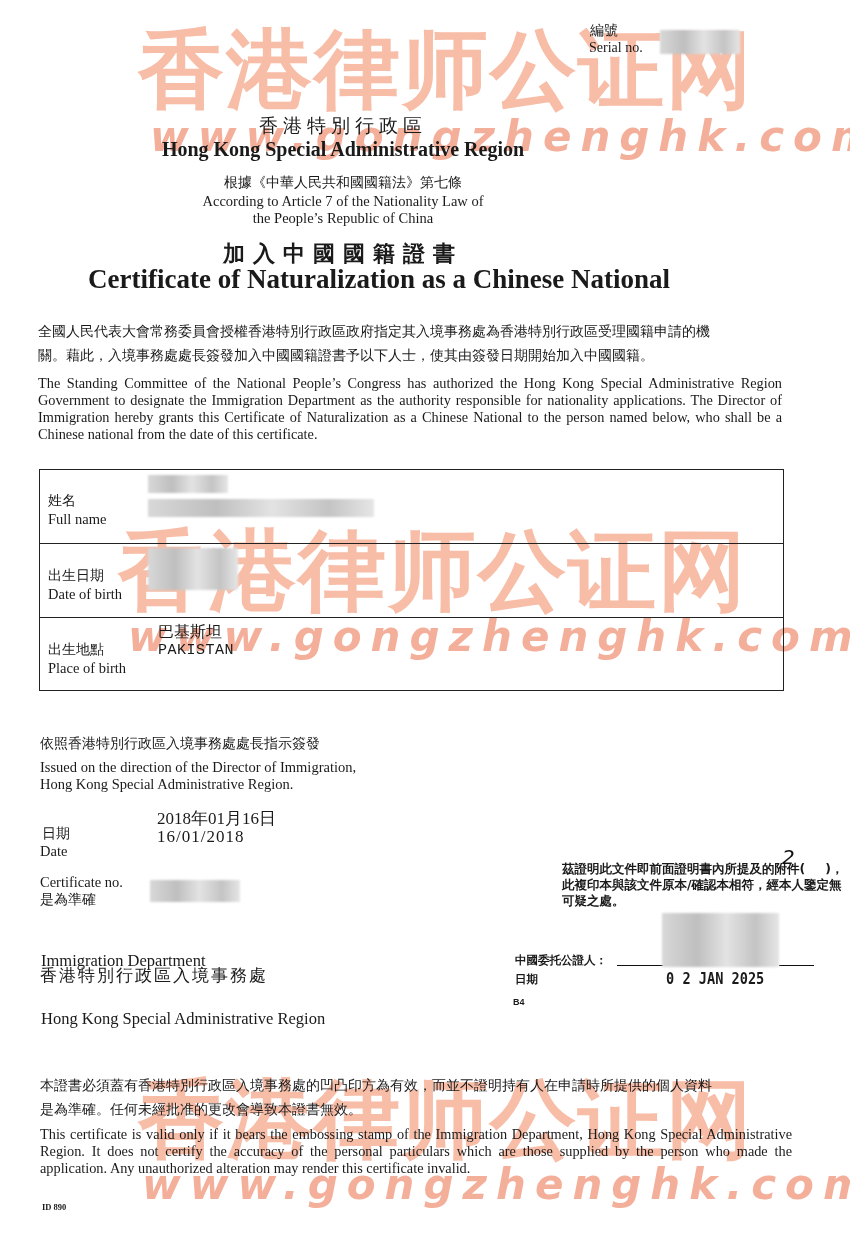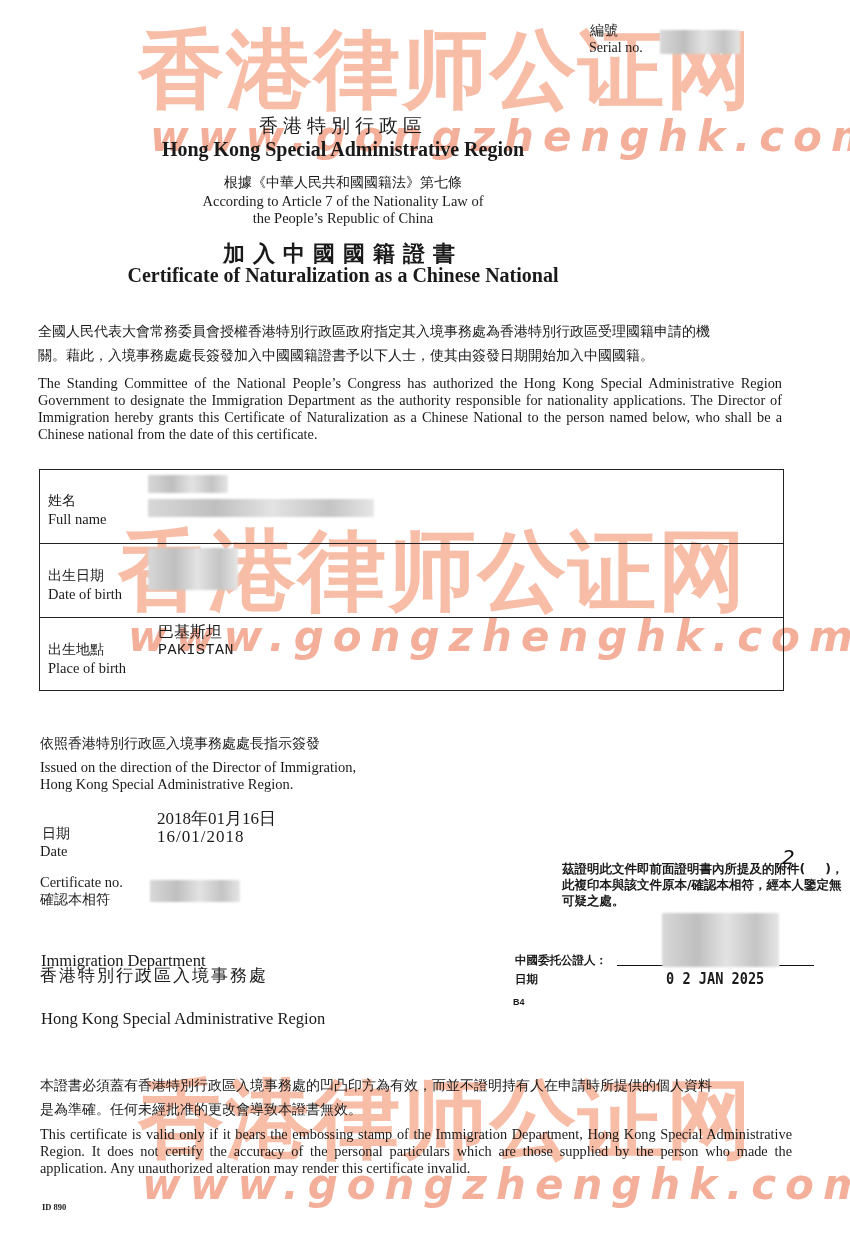--- a/index.html
+++ b/index.html
@@ -27,21 +27,21 @@
   
   .serial-label-cn { font-size: 14px; }
   .serial-label-en { font-size: 14px; }
   .blur-box { position: absolute; z-index: 3; background: linear-gradient(90deg,#d8d8d8,#bfbfbf 30%,#e3e3e3 55%,#c4c4c4 80%,#e6e6e6); filter: blur(1px); }
 
   .title-cn-sm { font-size: 19px; letter-spacing: 5px; }
   .title-en-sm { font-size: 20px; font-weight: bold; }
   .law-cn { font-size: 14px; }
   .law-en { font-size: 14.5px; line-height: 17px; }
   .title-cn-lg { font-size: 22px; font-weight: bold; letter-spacing: 8px; }
-  .title-en-lg { font-size: 20px; font-weight: bold; }
+  .title-en-lg { font-size: 27px; font-weight: bold; padding-left: 36px; }
 
   .para-cn { font-size: 14px; line-height: 24px; width: 760px; }
   .para-en { font-size: 14.3px; line-height: 17px; width: 744px; text-align: justify; }
 
   .table-box { position: absolute; left: 39px; top: 469px; width: 743px; height: 220px; border: 1.5px solid #222; z-index: 2; }
   .row { position: absolute; left: 0; width: 743px; }
   .row-line { position: absolute; left: 0; width: 743px; border-top: 1.5px solid #222; }
   .lbl-cn { font-size: 14px; }
   .lbl-en { font-size: 14.5px; }
 
@@ -118,21 +118,21 @@
 
 <div class="txt cjk issue-cn" style="left:40px; top:735px;">依照香港特別行政區入境事務處處長指示簽發</div>
 <div class="txt issue-en" style="left:40px; top:759px;text-align:right;">Issued on the direction of the Director of Immigration,</div>
 <div class="txt issue-en" style="left:40px; top:776px;">Hong Kong Special Administrative Region.</div>
 
 <div class="txt cjk issue-cn" style="left:42px; top:825px;">日期</div>
 <div class="txt issue-en" style="left:40px; top:843px;">Date</div>
 <div class="txt date-val" style="left:157px; top:810px;">2018年01月16日</div>
 <div class="txt date-val" style="left:157px; top:828px; letter-spacing:1px;">16/01/2018</div>
 
-<div class="txt cjk issue-cn" style="left:40px; top:891px;">確認本相符</div>
+<div class="txt cjk issue-cn" style="left:40px; top:891px;">是為準確</div>
 <div class="txt issue-en" style="left:40px; top:874px;">Certificate no.</div>
 <div class="blur-box" style="left:150px; top:880px; width:90px; height:22px;"></div>
 
 <div class="txt cjk dept-cn" style="left:40px; top:964px;">香港特別行政區入境事務處</div>
 <div class="txt dept-en" style="left:41px; top:951px;text-align:center;">Immigration Department</div>
 <div class="txt dept-en" style="left:41px; top:1009px;">Hong Kong Special Administrative Region</div>
 
 <div class="txt cjk notary-cn" style="left:515px; top:861px;margin-left:47px;">
   <div><span>茲證明此文件即前面證明書內所提及的附件(</span><span style="display:inline-block;width:20px;"></span><span>)，</span></div>
   <div>此複印本與該文件原本/確認本相符，經本人鑒定無</div>

